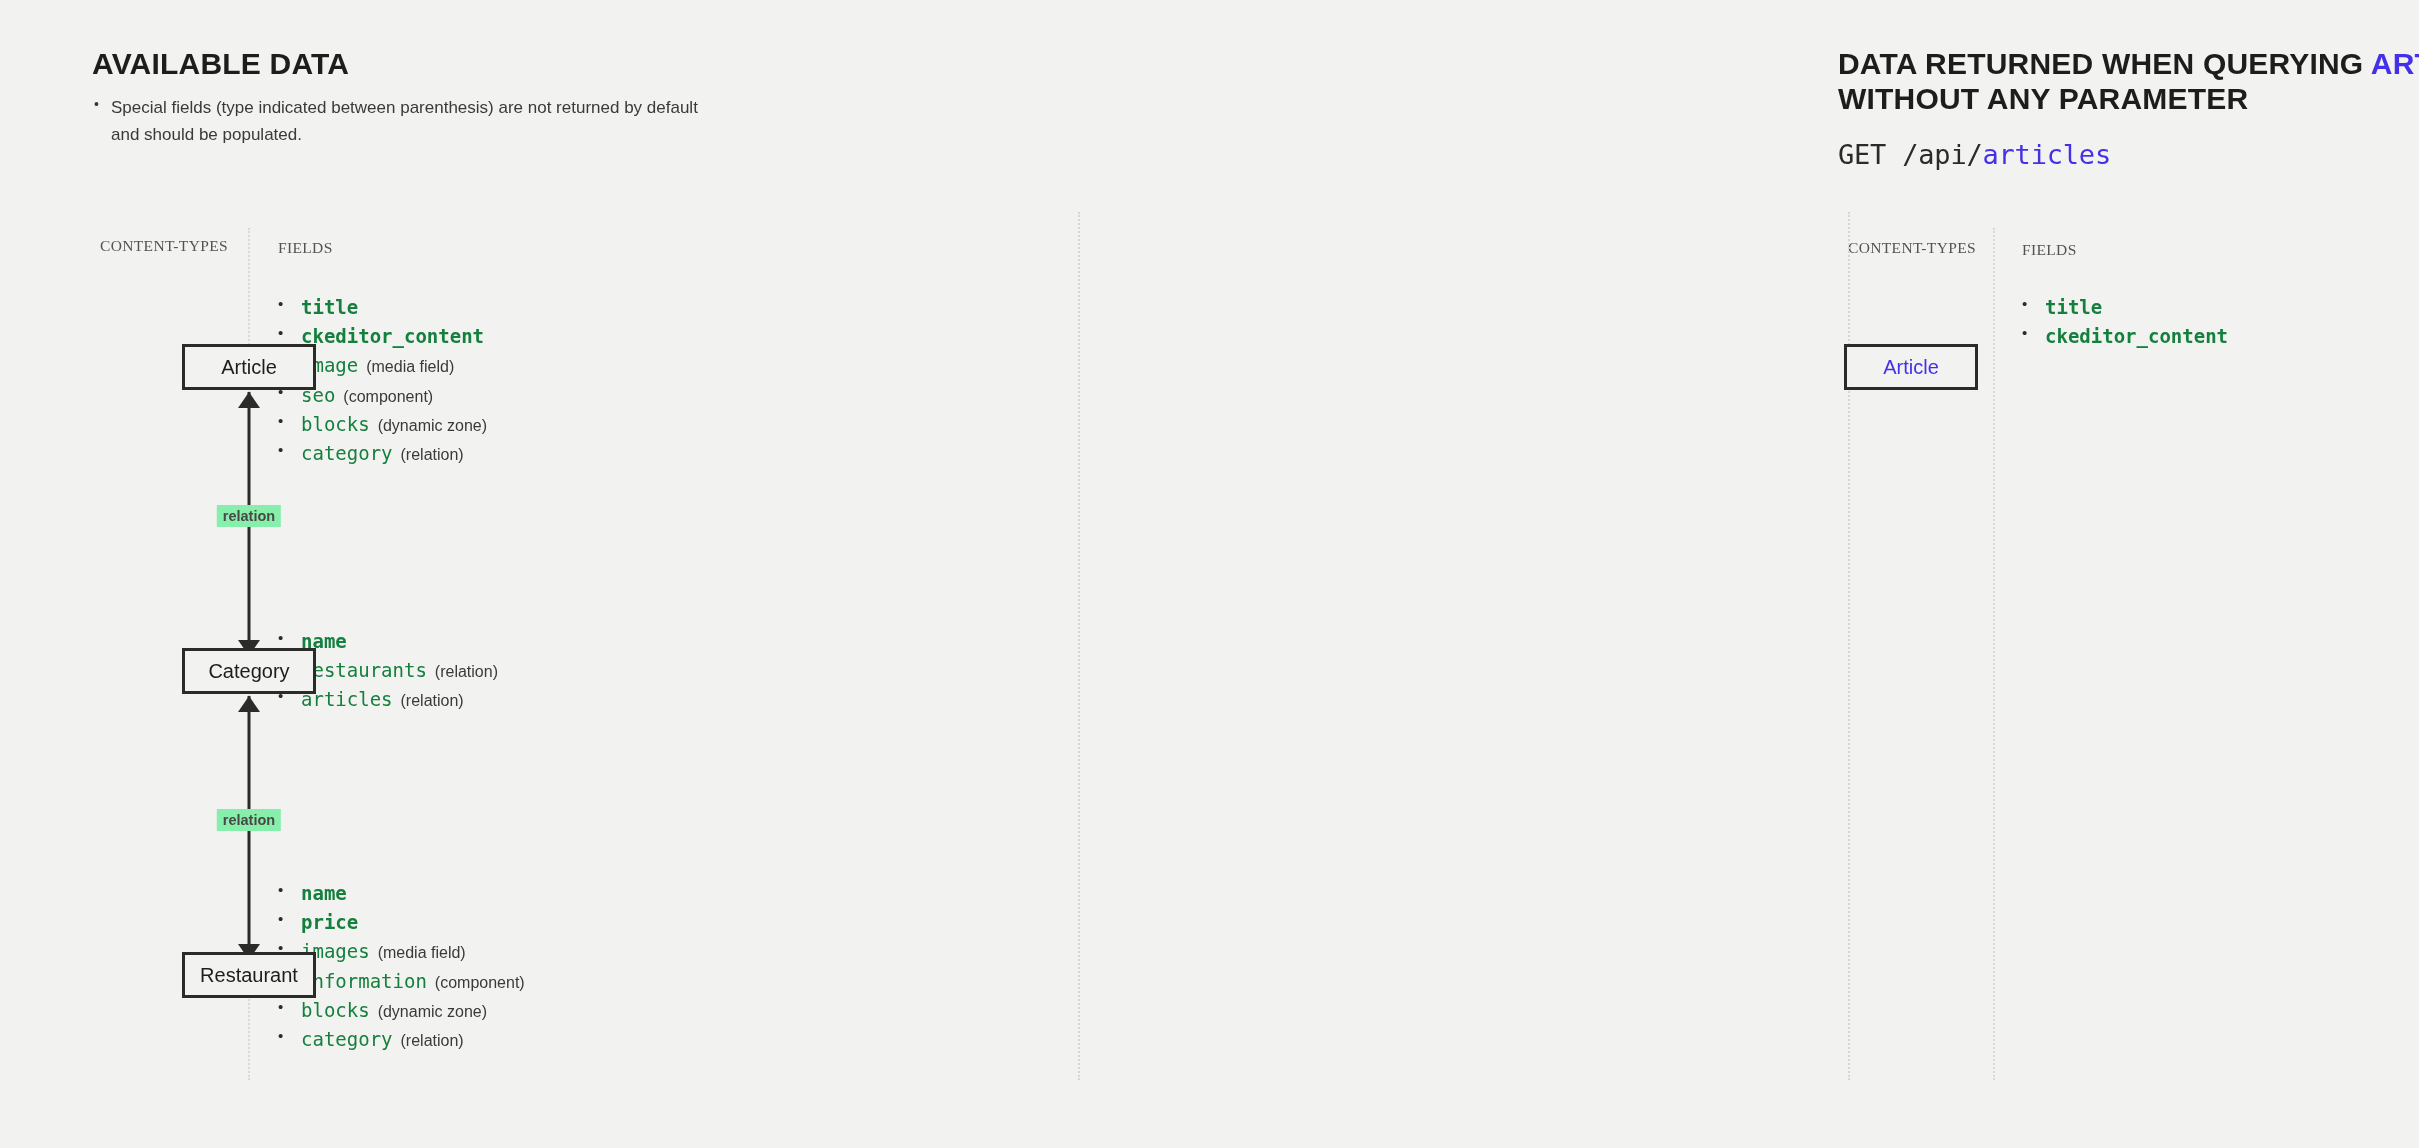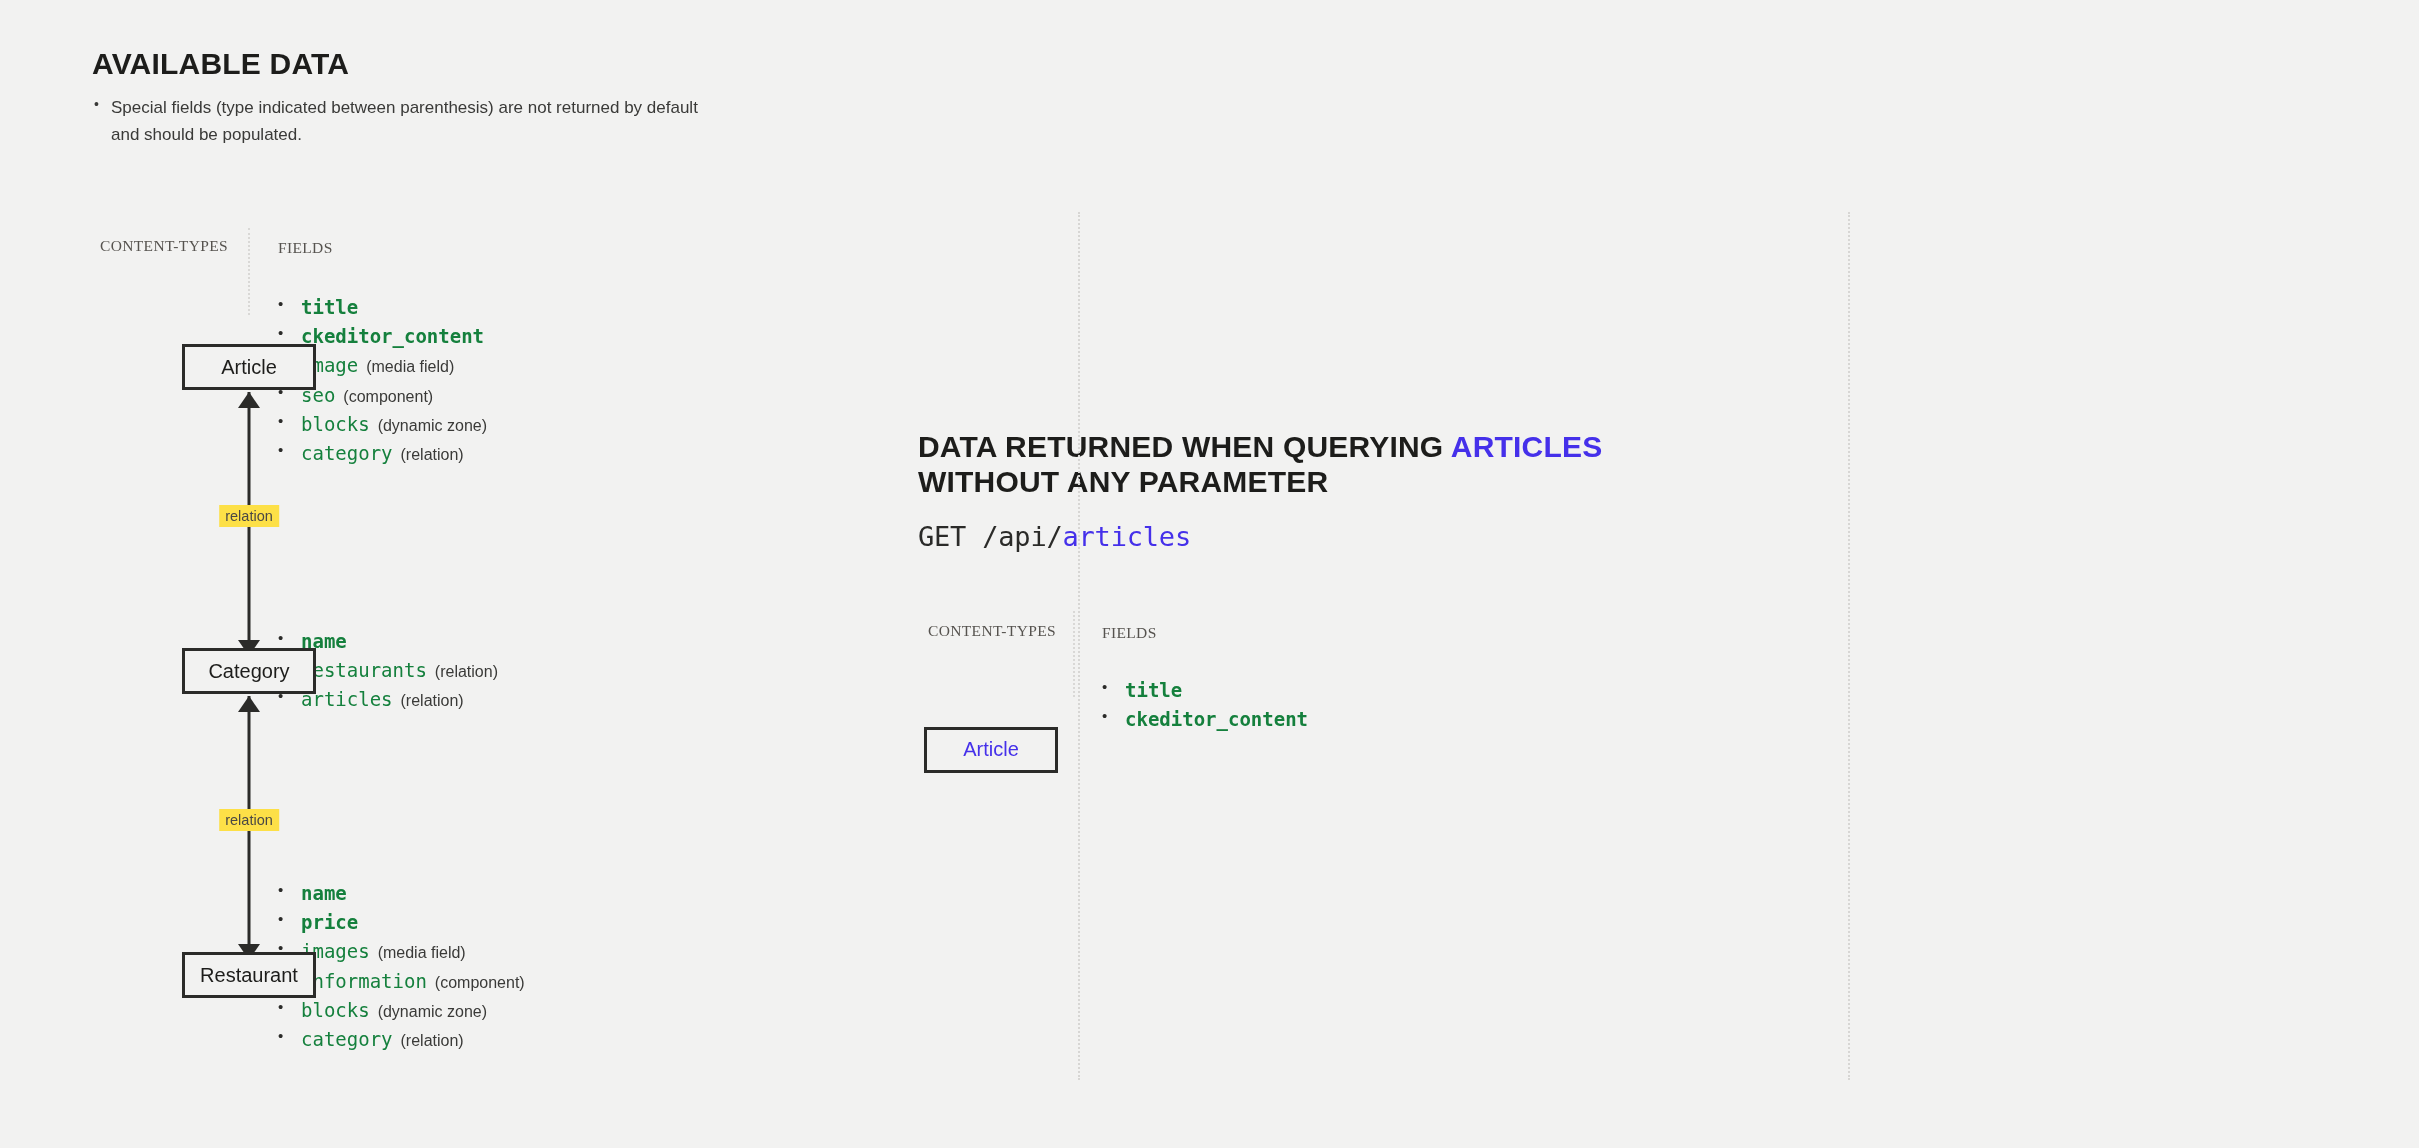--- a/index.html
+++ b/index.html
@@ -13,21 +13,20 @@
     font-family: "Liberation Sans", sans-serif;
     color: #231f20;
     position: relative;
     overflow: hidden;
   }
 
   .board {
     position: absolute;
     inset: 0;
     display: flex;
-    flex-direction: column;
   }
 
   
   .panel {
     position: relative;
     height: 100%;
     box-sizing: border-box;
   }
   .panel-1 { width: 920px; padding-left: 92px; }
   .panel-2 { width: 770px; padding-left: 0px; }
@@ -151,26 +150,27 @@
   }
   .arrow.down {
     transform: translateX(-50%);
     border-top: 16px solid #2b2b29;
     bottom: 0;
   }
   .conn-label {
     position: absolute;
     left: 50%;
     transform: translateX(-50%);
-    background: #fde047;
+    background: #86efac;
     padding: 3px 6px;
     font-size: 14.5px;
     color: #4a4845;
     white-space: nowrap;
     z-index: 2;
+    font-weight: bold;
   }
 
   
   .fields {
     position: absolute;
     list-style: none;
     margin: 0;
     padding: 0;
   }
   .fields li {

